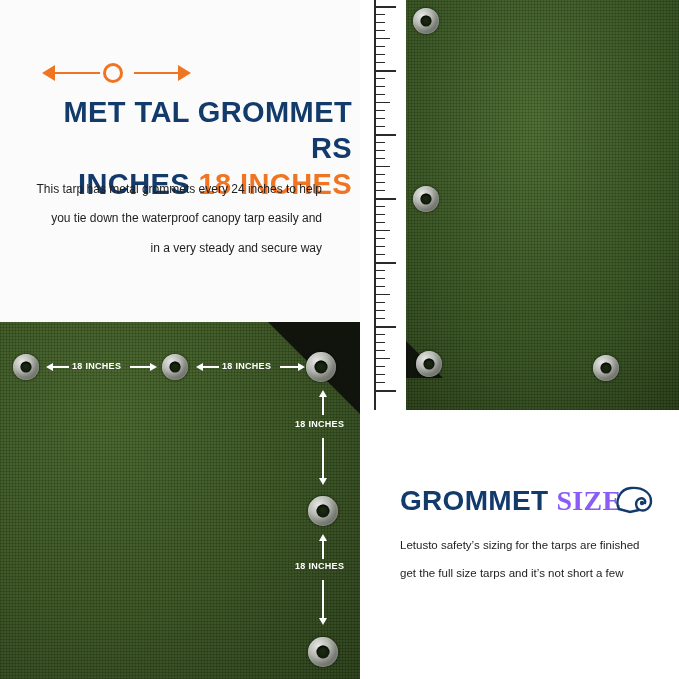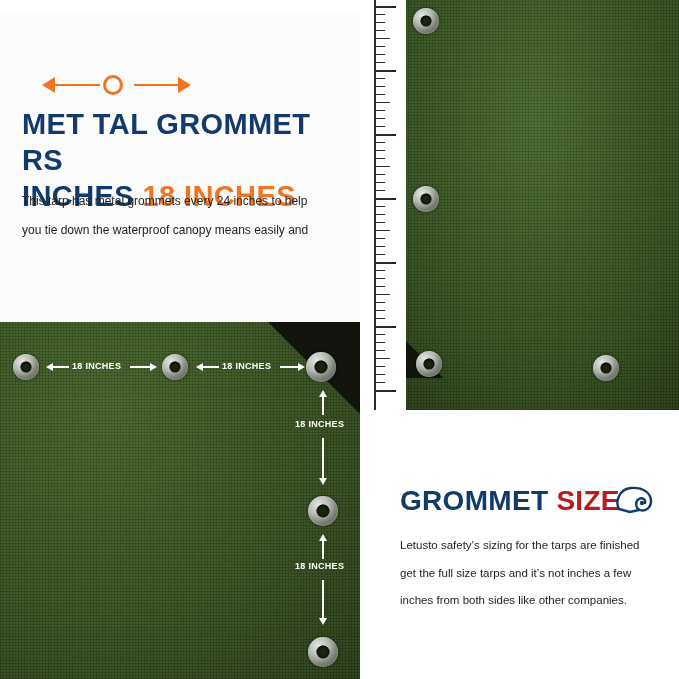--- a/index.html
+++ b/index.html
@@ -18,21 +18,21 @@
     width: 679px;
     height: 679px;
     background: #ffffff;
   }
 
   
   .quad {
     position: absolute;
     overflow: hidden;
   }
-  .q-tl { left: 0;   top: 12px;   width: 360px; height: 322px; background: #fbfbfb; }
+  .q-tl { left: 0;   top: 0;   width: 360px; height: 322px; background: #fbfbfb; text-align: right; }
   .q-tr { left: 360px; top: 0; width: 319px; height: 410px; }
   .q-bl { left: 0;   top: 322px; width: 360px; height: 357px; }
   .q-br { left: 360px; top: 410px; width: 319px; height: 269px; background: #ffffff; }
 
   
   .arrow-row {
     position: absolute;
     left: 42px;
     top: 55px;
     width: 150px;
@@ -188,21 +188,21 @@
   
   .fs-title {
     position: absolute;
     left: 40px;
     top: 75px;
     font-size: 28px;
     font-weight: bold;
     color: #123a6b;
     letter-spacing: 0.3px;
   }
-  .fs-title .fs-accent { color: #b91c1c; }
+  .fs-title .fs-accent { color: #8b5cf6; font-family: Liberation Serif, serif; }
   .fs-body {
     position: absolute;
     left: 40px;
     top: 122px;
     width: 262px;
     font-size: 11.5px;
     color: #1e1e1e;
     line-height: 2.4;
   }
   .tape-icon {
@@ -228,21 +228,22 @@
       <div class="arrow-head right"></div>
     </div>
 
     <div class="headline">
       <span>MET TAL GROMMET RS</span><br>
       <span>INCHES </span><span class="hl-accent">18 INCHES</span>
     </div>
 
     <div class="bodycopy">
       <div>This tarp has metal grommets every 24 inches to help</div>
-      <div>you tie down the waterproof canopy means easily and</div>
+      <div>you tie down the waterproof canopy tarp easily and</div>
+      <div>in a very steady and secure way</div>
     </div>
   </div>
 
   <div class="quad q-tr">
     <div class="tarp-dark"></div>
 
     <div class="corner-tri" style="left:-45px; top:320px; border-left:60px solid transparent; border-bottom:60px solid #10140c;"></div>
     <div class="corner-tri" style="left:25px; top:320px; border-right:58px solid transparent; border-bottom:58px solid #10140c;"></div>
 
     <div class="grommet" style="left:53px; top:8px;"></div>
@@ -389,18 +390,17 @@
     <div class="tape-icon">
       <svg viewBox="0 0 44 34" width="44" height="34" aria-hidden="true">
         <path d="M6 27 C2 20, 6 7, 18 6 C30 5, 38 11, 38 19 C38 26, 32 30, 27 28 C22 26, 22 19, 26 17 C30 15, 33 18, 32 21" fill="none" stroke="#123a6b" stroke-width="2.4" stroke-linecap="round"></path>
         <path d="M6 27 L17 30 L26 28" fill="none" stroke="#123a6b" stroke-width="2.4" stroke-linecap="round"></path>
         <circle cx="29" cy="21" r="2.2" fill="#123a6b"></circle>
       </svg>
     </div>
 
     <div class="fs-body">
       <div>Letusto safety’s sizing for the tarps are finished</div>
-      <div>get the full size tarps and it’s not inches a few</div>
-      <div>inches from both sides like other companies.</div>
+      <div>get the full size tarps and it’s not short a few</div>
     </div>
   </div>
 
 </div>
 
 </body></html>

